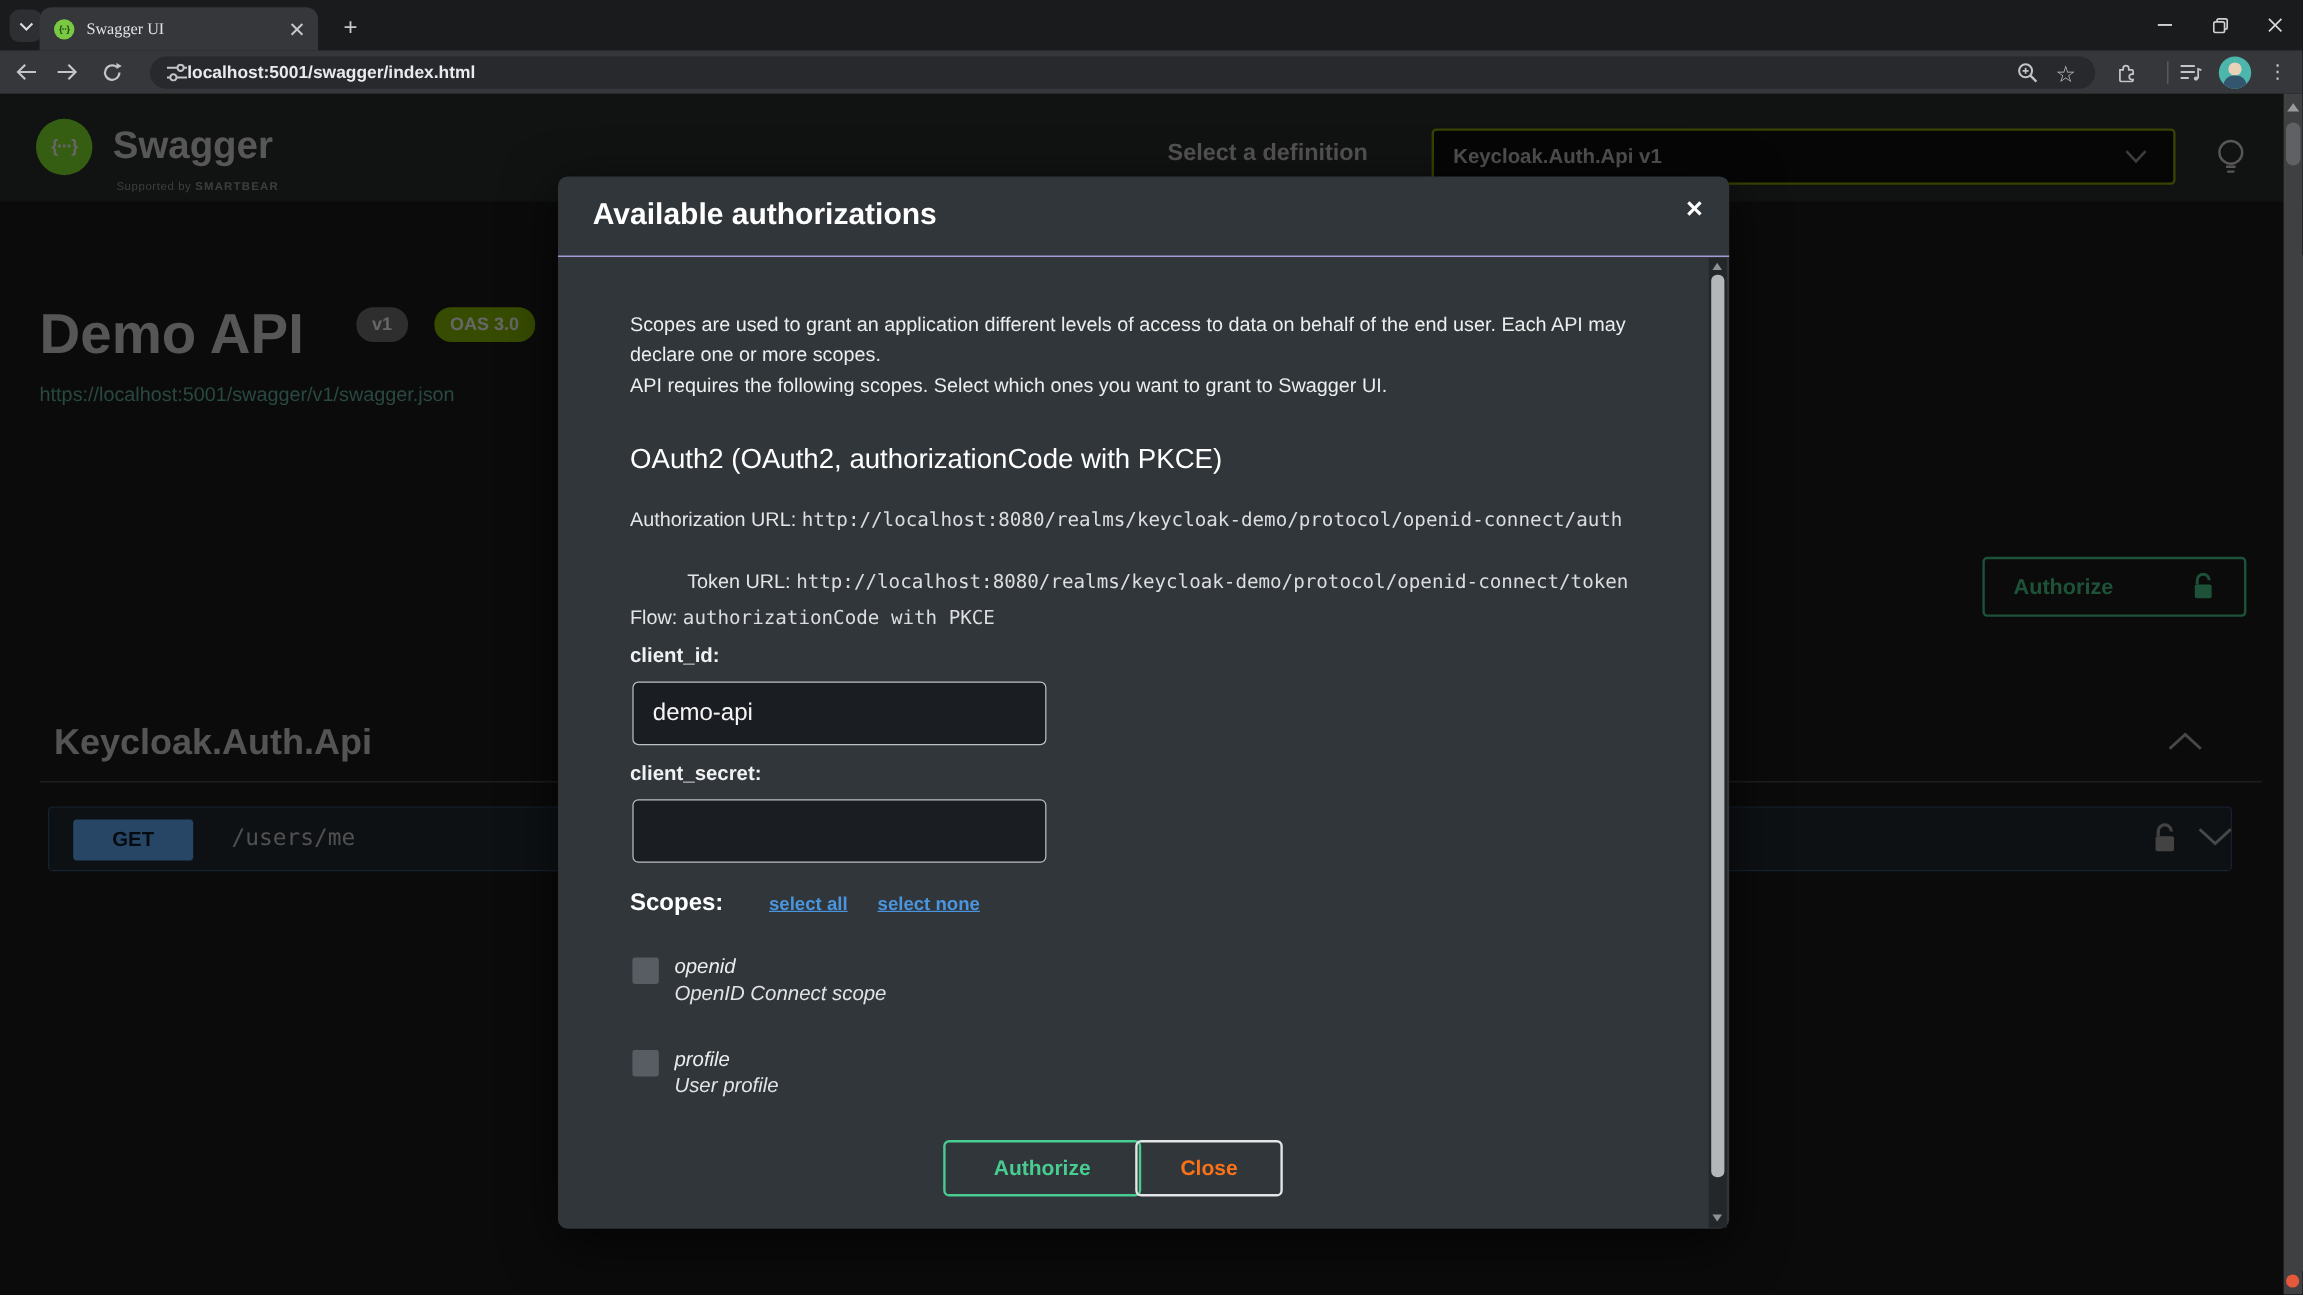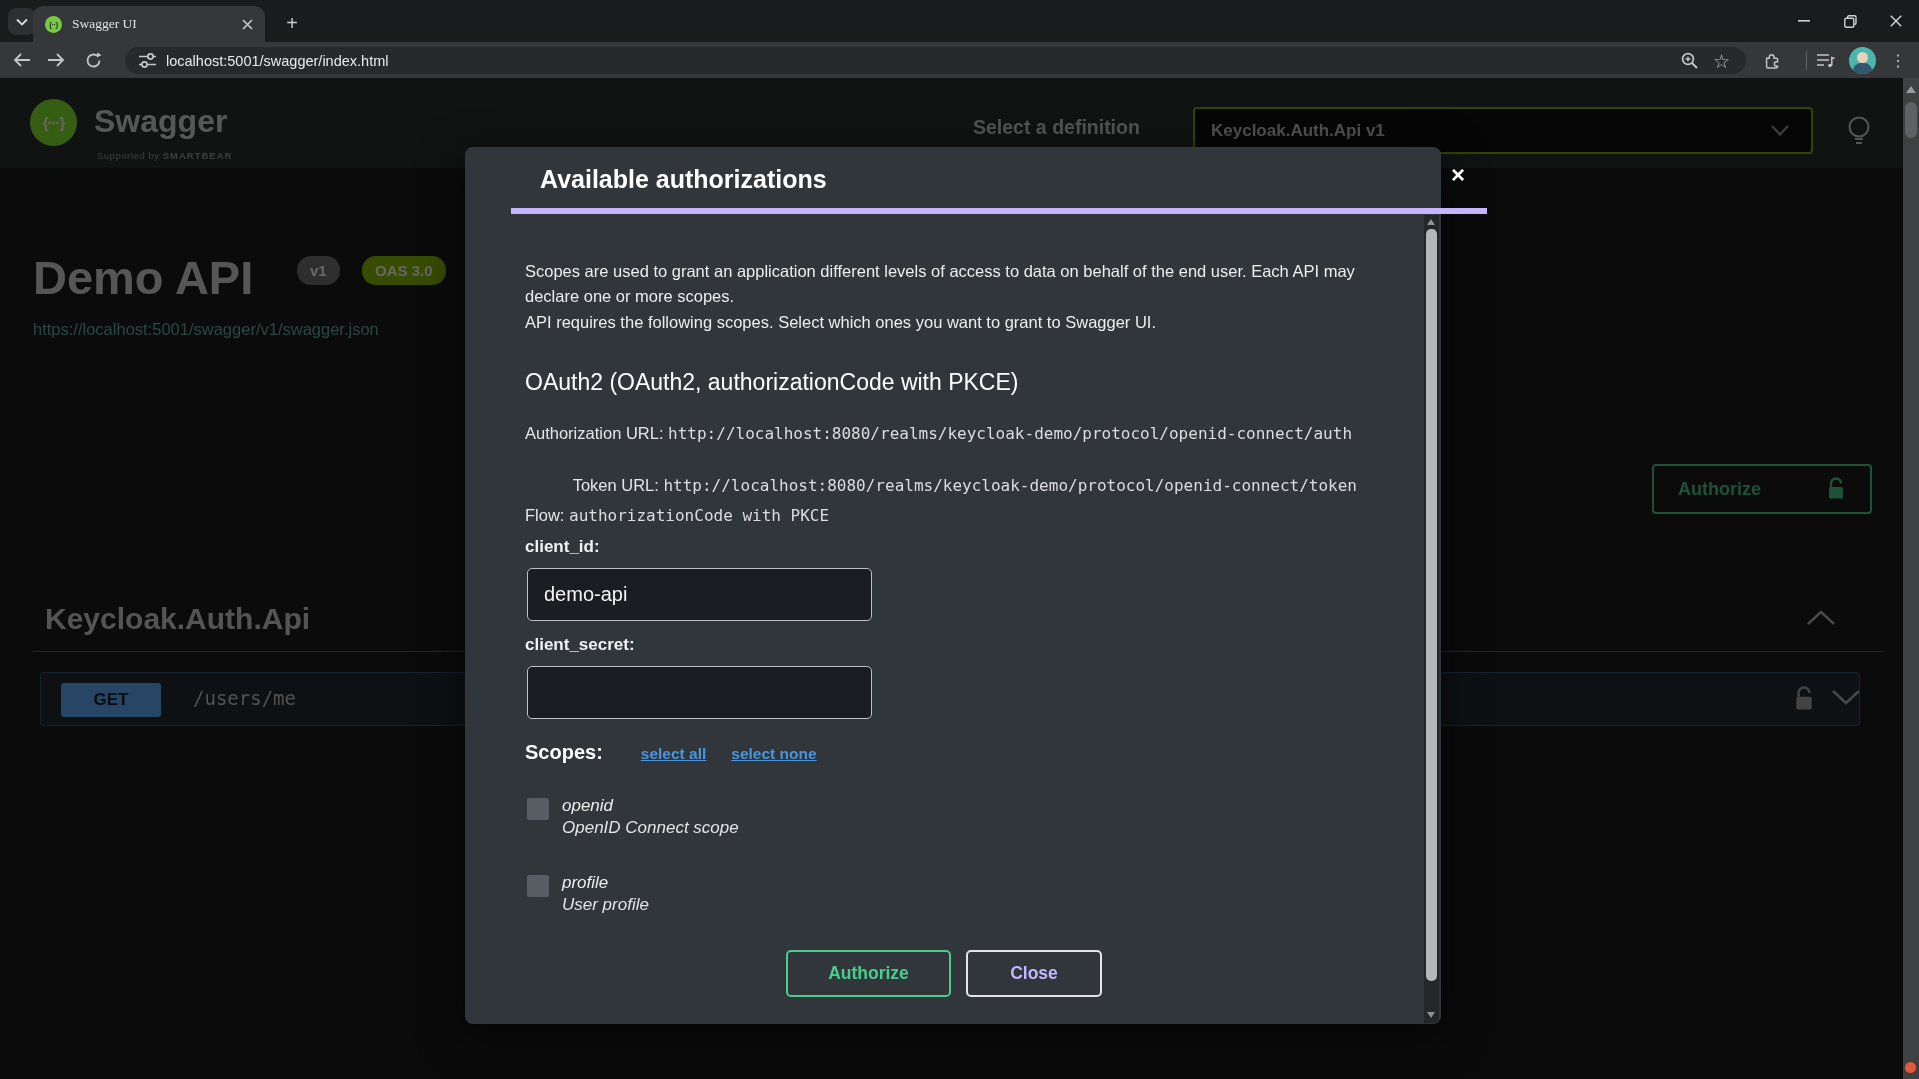--- a/index.html
+++ b/index.html
@@ -14,21 +14,21 @@
   .favicon { width:17px; height:17px; border-radius:50%; background:#7ac943; margin-left:12px; display:flex; align-items:center; justify-content:center; color:#173c12; font-size:7.5px; font-weight:bold; letter-spacing:-0.5px; }
   .tab-title { color:#dfe1e5; font-size:13.5px; margin-left:10px; flex:1; white-space:nowrap;font-family:Liberation Serif, serif; }
   .tab-close { margin-right:12px; display:flex; align-items:center; }
   .newtab-btn { position:absolute; left:280px; top:11px; width:24px; height:24px; display:flex; align-items:center; justify-content:center; color:#c7c9cc; font-size:20px; font-weight:300; }
   .win-controls { position:absolute; right:0; top:0; height:42px; display:flex; align-items:center; }
   .win-btn { width:46px; height:42px; display:flex; align-items:center; justify-content:center; }
 
   .toolbar { position:absolute; left:0; top:42px; width:1919px; height:36px; background:#36373a; z-index:10; display:flex; align-items:center; }
   .nav-ico { position:absolute; top:0; height:36px; width:28px; display:flex; align-items:center; justify-content:center; }
   .omnibox { position:absolute; left:125px; top:5px; width:1621px; height:27px; background:#28292c; border-radius:14px; display:flex; align-items:center; }
-  .omni-url { color:#e8eaed; font-size:14.5px; margin-left:10px; flex:1; white-space:nowrap; }
+  .omni-url { color:#e8eaed; font-size:14.5px; margin-left:0; flex:1; white-space:nowrap;font-weight:bold; }
   .toolbar-right-ico { position:absolute; top:0; height:36px; width:28px; display:flex; align-items:center; justify-content:center; }
   .toolbar-divider { position:absolute; left:1806px; top:9px; width:1px; height:19px; background:#5f6368; }
   .avatar { position:absolute; left:1849px; top:5px; width:27px; height:27px; border-radius:50%; background:#4db6ac; overflow:hidden; }
   .avatar .head { position:absolute; left:8px; top:5px; width:11px; height:11px; border-radius:50%; background:#e8d2b8; }
   .avatar .body { position:absolute; left:4px; top:16px; width:19px; height:12px; border-radius:8px 8px 0 0; background:#33566e; }
 
   
   .page { position:absolute; left:0; top:0; width:1919px; height:1079px; z-index:1; }
   .sw-topbar { position:absolute; left:0; top:78px; width:1919px; height:90px; background:#2c2d2f; }
   .sw-logo-circle { position:absolute; left:30px; top:99px; width:47px; height:47px; border-radius:50%; background:#85ea2d; display:flex; align-items:center; justify-content:center; color:#fff; font-weight:bold; font-size:15px; letter-spacing:-1px; }
@@ -59,21 +59,21 @@
   .overlay { position:absolute; left:0; top:78px; width:1919px; height:1001px; background:rgba(0,0,0,0.60); z-index:2; }
 
   
   .b-scrollbar { position:absolute; left:1903px; top:78px; width:16px; height:1001px; background:#3f4042; z-index:3; }
   .b-scroll-up { position:absolute; left:3px; top:8px; width:0; height:0; border-left:5px solid transparent; border-right:5px solid transparent; border-bottom:7px solid #9a9a9a; }
   .b-scroll-thumb { position:absolute; left:2px; top:24px; width:12px; height:36px; border-radius:6px; background:#606164; }
   .b-scroll-marker { position:absolute; left:2px; top:984px; width:11px; height:11px; border-radius:50%; background:#e4593b; }
 
   
   .modal { position:absolute; left:465px; top:147px; width:976px; height:877px; background:#31363b; border-radius:8px; z-index:4; box-shadow:0 12px 45px rgba(0,0,0,0.65); color:#e8e9ea; }
-  .modal-header { position:absolute; left:0; top:0; width:976px; height:67px; border-bottom:6px solid #c4b5fd;margin-left:46px; }
+  .modal-header { position:absolute; left:0; top:0; width:976px; height:67px; border-bottom:1px solid #c4b5fd; }
   .modal-title { position:absolute; left:29px; top:18px; font-size:25px; font-weight:bold; color:#fff; }
   .modal-close { position:absolute; right:22px; top:16px; font-size:24px; color:#fff; font-weight:bold; line-height:1; cursor:default; }
   .m-scroll { position:absolute; left:959px; top:68px; width:15px; height:808px; background:#24272a; }
   .m-scroll-up { position:absolute; left:3px; top:4px; width:0; height:0; border-left:4.5px solid transparent; border-right:4.5px solid transparent; border-bottom:6px solid #8d9094; }
   .m-scroll-thumb { position:absolute; left:2px; top:14px; width:11px; height:752px; border-radius:5px; background:#b4b7ba; }
   .m-scroll-down { position:absolute; left:3px; bottom:5px; width:0; height:0; border-left:4.5px solid transparent; border-right:4.5px solid transparent; border-top:6px solid #8d9094; }
 
   .m-p { position:absolute; left:60px; width:848px; font-size:16.5px; line-height:25px; color:#eceded; }
   .m-h2 { position:absolute; left:60px; top:222px; font-size:23px; font-weight:normal; color:#fff; }
   .m-urlrow { position:absolute; left:60px; width:832px; font-size:16.5px; line-height:24px; color:#e4e5e6; }
@@ -82,21 +82,21 @@
   .m-input { position:absolute; left:62px; width:345px; height:53px; background:#1a1d21; border:1px solid #bfc2c5; border-radius:5px; color:#f5f5f5; font-size:20px; padding:0 16px; font-family:"Liberation Sans", sans-serif; }
   .m-scopes-row { position:absolute; left:60px; top:594px; display:flex; align-items:baseline; }
   .m-scopes-label { font-size:20px; font-weight:bold; color:#fff; }
   .m-link { font-size:15.5px; font-weight:bold; color:#4a95dd; text-decoration:underline; }
   .m-link.all { margin-left:38px; } .m-link.none { margin-left:25px; }
   .m-checkbox { position:absolute; left:62px; width:22px; height:22px; background:#575d63; border-radius:2px; }
   .m-scope-name { position:absolute; left:97px; font-size:17px; font-style:italic; color:#eceded; line-height:22px; }
   .m-scope-desc { position:absolute; left:97px; font-size:17px; font-style:italic; color:#e2e3e4; line-height:22px; }
   .m-btn { position:absolute; top:803px; height:47px; border-radius:5px; background:transparent; display:flex; align-items:center; justify-content:center; font-size:17.5px; font-weight:bold; font-family:"Liberation Sans", sans-serif; }
   .m-btn-auth { left:321px; width:165px; border:2px solid #49cc90; color:#49cc90; }
-  .m-btn-close { left:501px; width:136px; border:2px solid #e3e5e7; color:#c4b5fd; }
+  .m-btn-close { left:481px; width:123px; border:2px solid #e3e5e7; color:#f97316; }
 
   svg { display:block; }
 </style>
 </head>
 <body>
 
 <div id="screen">
 
   <div class="titlebar">
     <div class="tab-search-btn">

